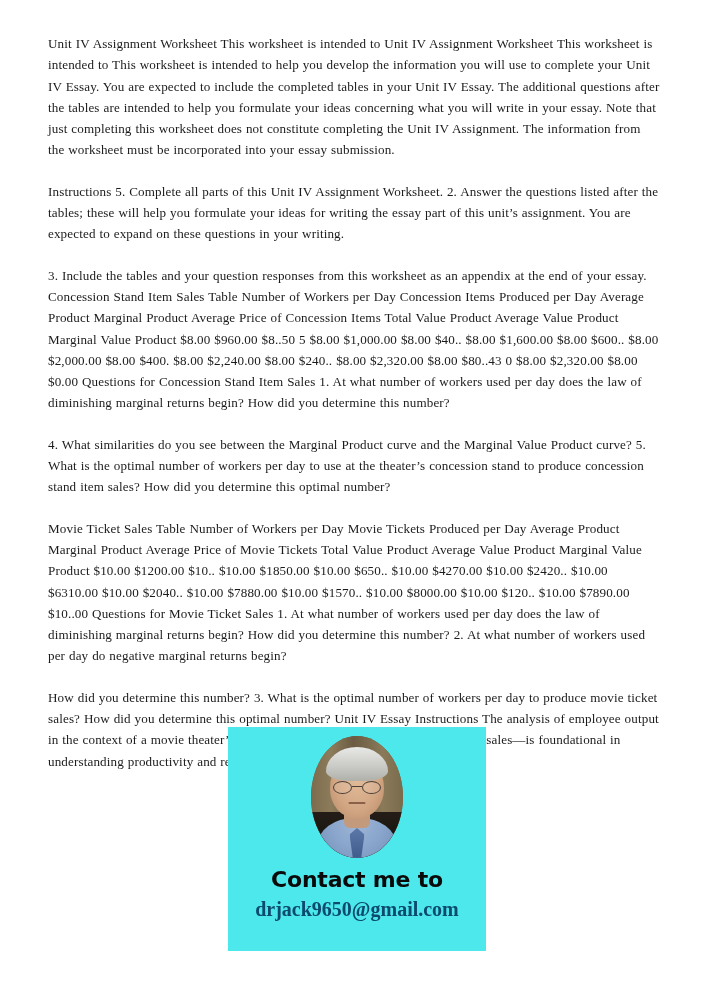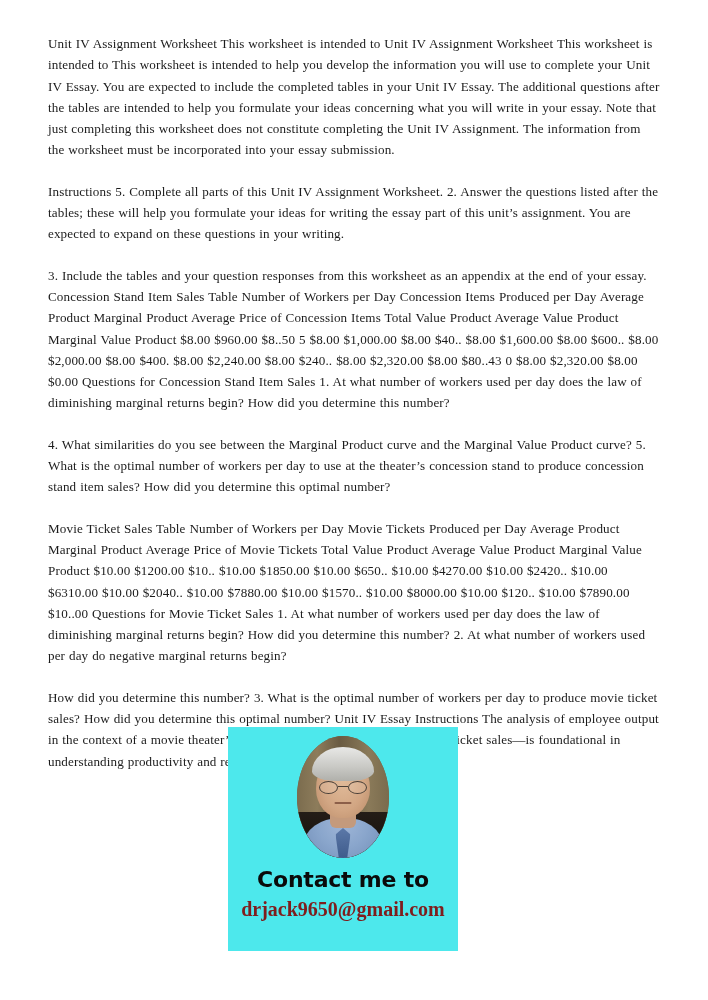--- a/index.html
+++ b/index.html
@@ -39,21 +39,21 @@
     letter-spacing: 0.01em;
     word-spacing: 0.035em;
   }
   .para:last-child { margin-bottom: 0; }
 
   
   #watermark {
     position: absolute;
     left: 228px;
     top: 727px;
-    width: 230px;
+    width: 258px;
     height: 224px;
     background: #4de8ec;
     z-index: 50;
     display: flex;
     flex-direction: column;
     align-items: center;
   }
 
   .portrait {
     width: 92px;
@@ -153,21 +153,21 @@
     color: #0a0a0a;
     text-align: center;
     letter-spacing: -0.01em;
   }
   .wm-line.first { margin-top: 8px; }
   .wm-email {
     font-family: "Liberation Serif", "DejaVu Serif", serif;
     font-weight: bold;
     font-size: 20px;
     line-height: 25px;
-    color: #7f1d1d;
+    color: #0c4a6e;
     text-align: center;
     margin-top: 4px;
   }
 </style>
 </head>
 <body>
 
 <div id="page">
 
   <div class="doc-body">

